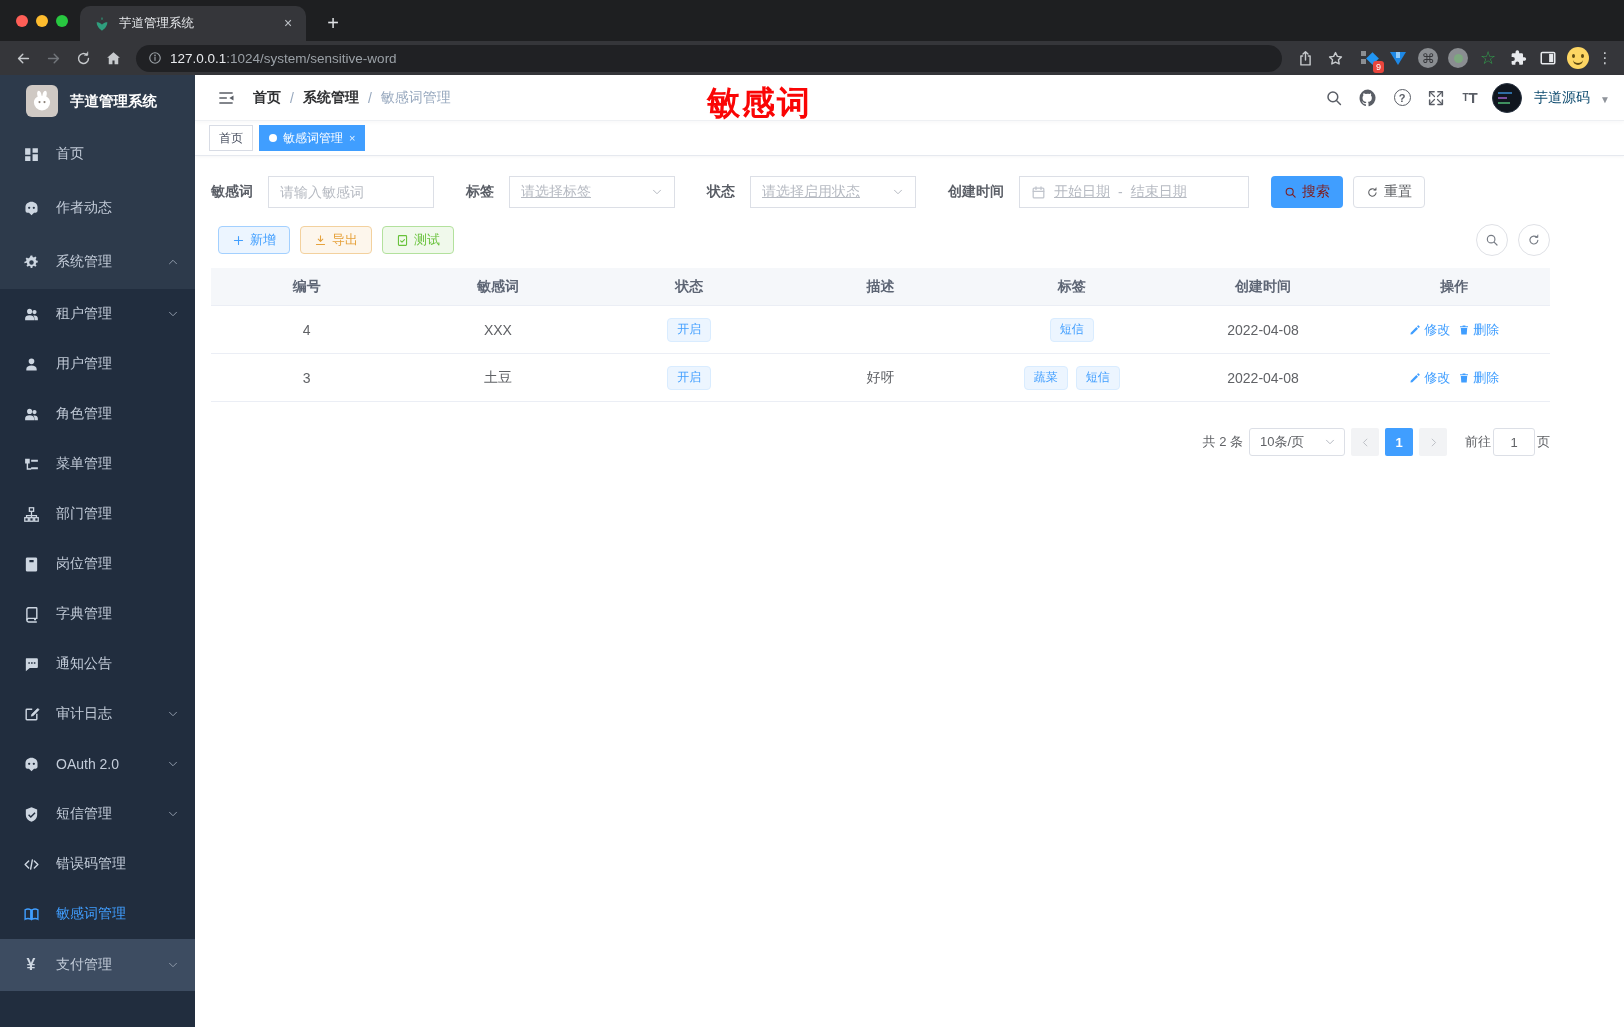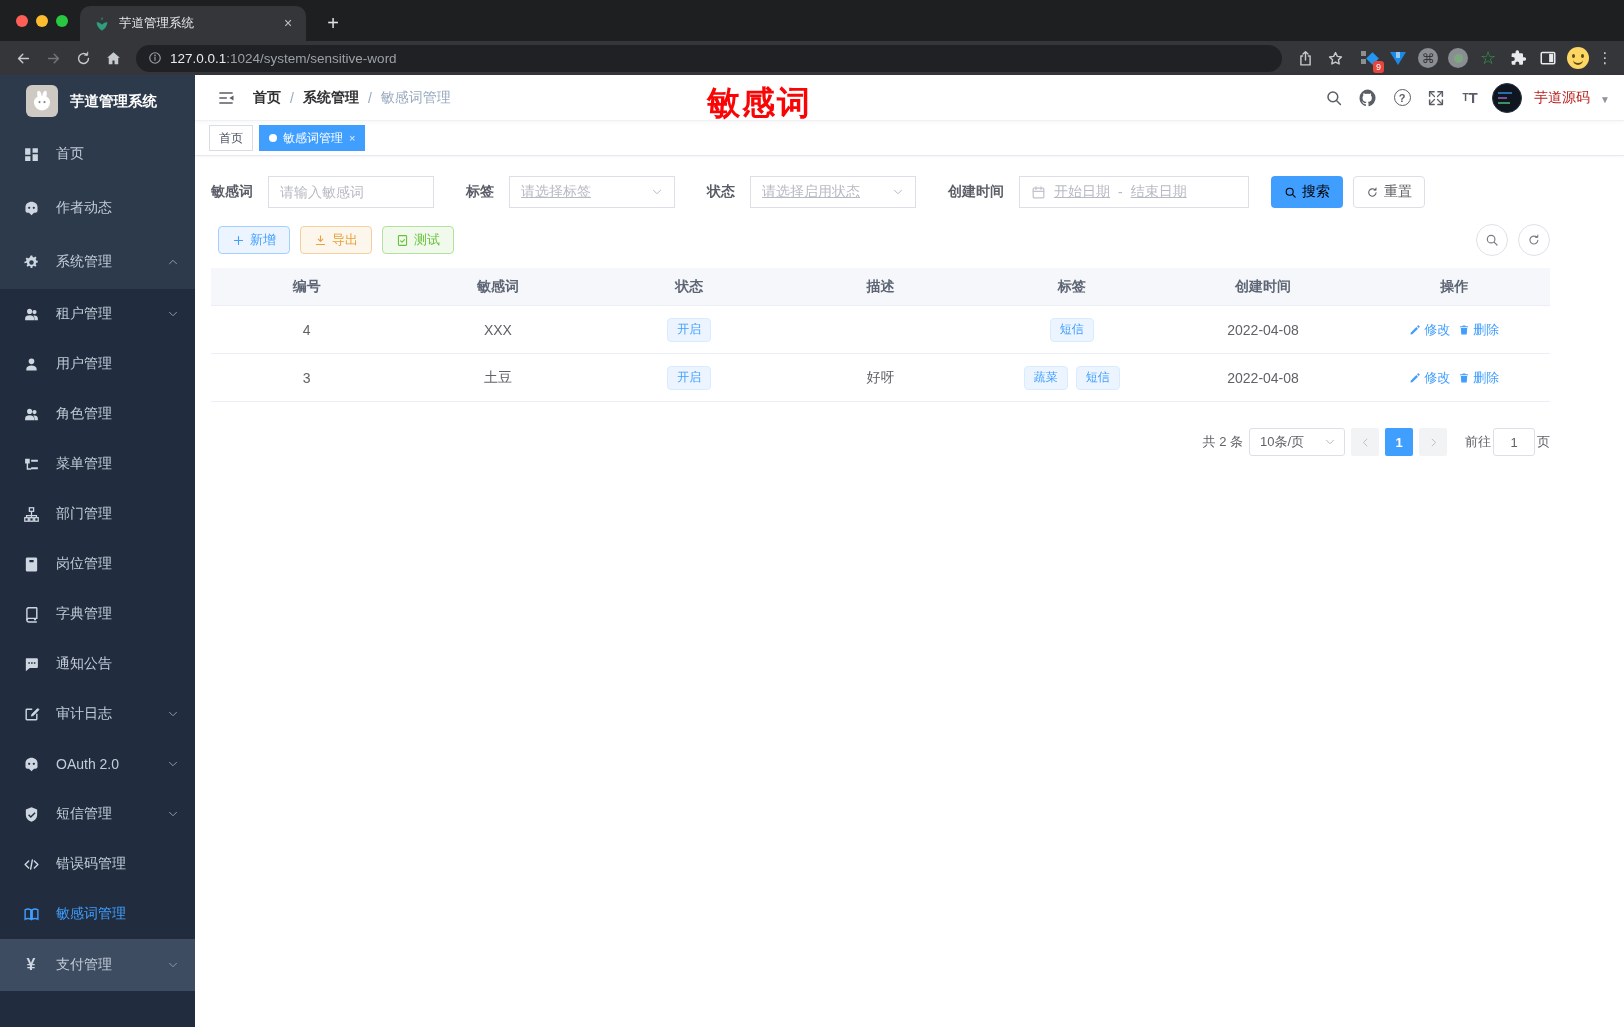--- a/index.html
+++ b/index.html
@@ -76,21 +76,21 @@
   .annotation { position:absolute; left:512px; top:6px; font-size:33px; font-weight:700; color:#fa0505; letter-spacing:2px; }
   .nav-right { margin-left:auto; display:flex; align-items:center; gap:10px; }
   .hicon { width:24px; height:24px; display:flex; align-items:center; justify-content:center; color:#5a5e66; }
   .hicon svg{ width:18px; height:18px; }
   .help-circ { width:17px; height:17px; border:1.6px solid #5a5e66; border-radius:50%; font-size:11px; font-weight:700; display:flex; align-items:center; justify-content:center; }
   .fontsz { font-weight:700; color:#5a5e66; font-size:15px; }
   .fontsz .sm{ font-size:10px; }
   .avatar { width:30px; height:30px; border-radius:50%; background:#10161f; border:1px solid #2a3442; overflow:hidden; position:relative;}
   .avatar i{position:absolute; height:2px; background:#2e6da4; left:5px;}
   .avatar i:nth-child(1){top:8px;width:14px;} .avatar i:nth-child(2){top:13px;width:9px;background:#7a4f9e;} .avatar i:nth-child(3){top:18px;width:12px;background:#3f8f5f;}
-  .user-name { font-size:14px; color:#b91c1c; margin-left:2px; }
+  .user-name { font-size:14px; color:#0c4a6e; margin-left:2px; }
   .caret { color:#8f949b; font-size:10px; margin-top:4px; }
 
   .tagsbar { height:35px; display:flex; align-items:center; padding:0 14px; gap:6px; border-bottom:1px solid #e6e9ef; box-shadow:0 1px 3px rgba(0,21,41,.04); }
   .tag-chip { height:26px; display:flex; align-items:center; padding:0 9px; border:1px solid #d8dce5; background:#fff; color:#495060; font-size:12px; gap:6px; cursor:pointer; }
   .tag-chip.active { background:#409eff; border-color:#409eff; color:#fff; }
   .tag-chip .dot { width:8px; height:8px; border-radius:50%; background:#fff; }
   .tag-chip .x { font-size:11px; opacity:.85; }
 
   .content { padding:20px 74px 0 16px; position:relative; }
   .filter-row { display:flex; align-items:center; margin-bottom:16px; }
@@ -100,21 +100,21 @@
   .f-input input { border:none; outline:none; width:100%; font-size:14px; color:#606266; font-family:inherit; }
   .f-input input::placeholder { color:#b6bac2; }
   .w-165{ width:166px; } .w-230{ width:230px; }
   .f-select { justify-content:space-between; cursor:pointer; }
   .ph { color:#b6bac2;text-decoration:underline; }
   .sel-chev { color:#b6bac2; display:flex; } .sel-chev svg{ width:12px; height:12px; }
   .date-box { gap:8px; } .date-box .cal { color:#c0c4cc; display:flex;} .date-box .cal svg{width:15px;height:15px;}
   .date-box .dsep { color:#b6bac2; }
   .btn { height:32px; border-radius:4px; display:inline-flex; align-items:center; justify-content:center; font-size:14px; gap:5px; cursor:pointer; border:1px solid transparent; }
   .btn svg{ width:13px; height:13px; }
-  .btn-primary { background:#409eff; color:#000000; width:72px;font-family:Liberation Mono, monospace; }
+  .btn-primary { background:#409eff; color:#7f1d1d; width:72px;font-family:Liberation Mono, monospace; }
   .btn-plain { background:#fff; border-color:#dcdfe6; color:#606266; width:72px; margin-left:10px; }
 
   .action-row { display:flex; align-items:center; justify-content:space-between; margin-bottom:12px; }
   .action-left { display:flex; gap:10px;padding-left:7px; }
   .btn-sm { height:28px; padding:0 13px; font-size:13px; border-radius:4px; }
   .btn-add { background:#ecf5ff; border-color:#a3d0ff; color:#409eff; }
   .btn-export { background:#fdf6ec; border-color:#f3d19e; color:#e6a23c; }
   .btn-test { background:#f0f9eb; border-color:#b3e19d; color:#67c23a; }
   .circle-btns { display:flex; gap:10px; }
   .cbtn { width:32px; height:32px; border-radius:50%; border:1px solid #dfe1e6; background:#fff; display:flex; align-items:center; justify-content:center; color:#777c85; cursor:pointer; }

